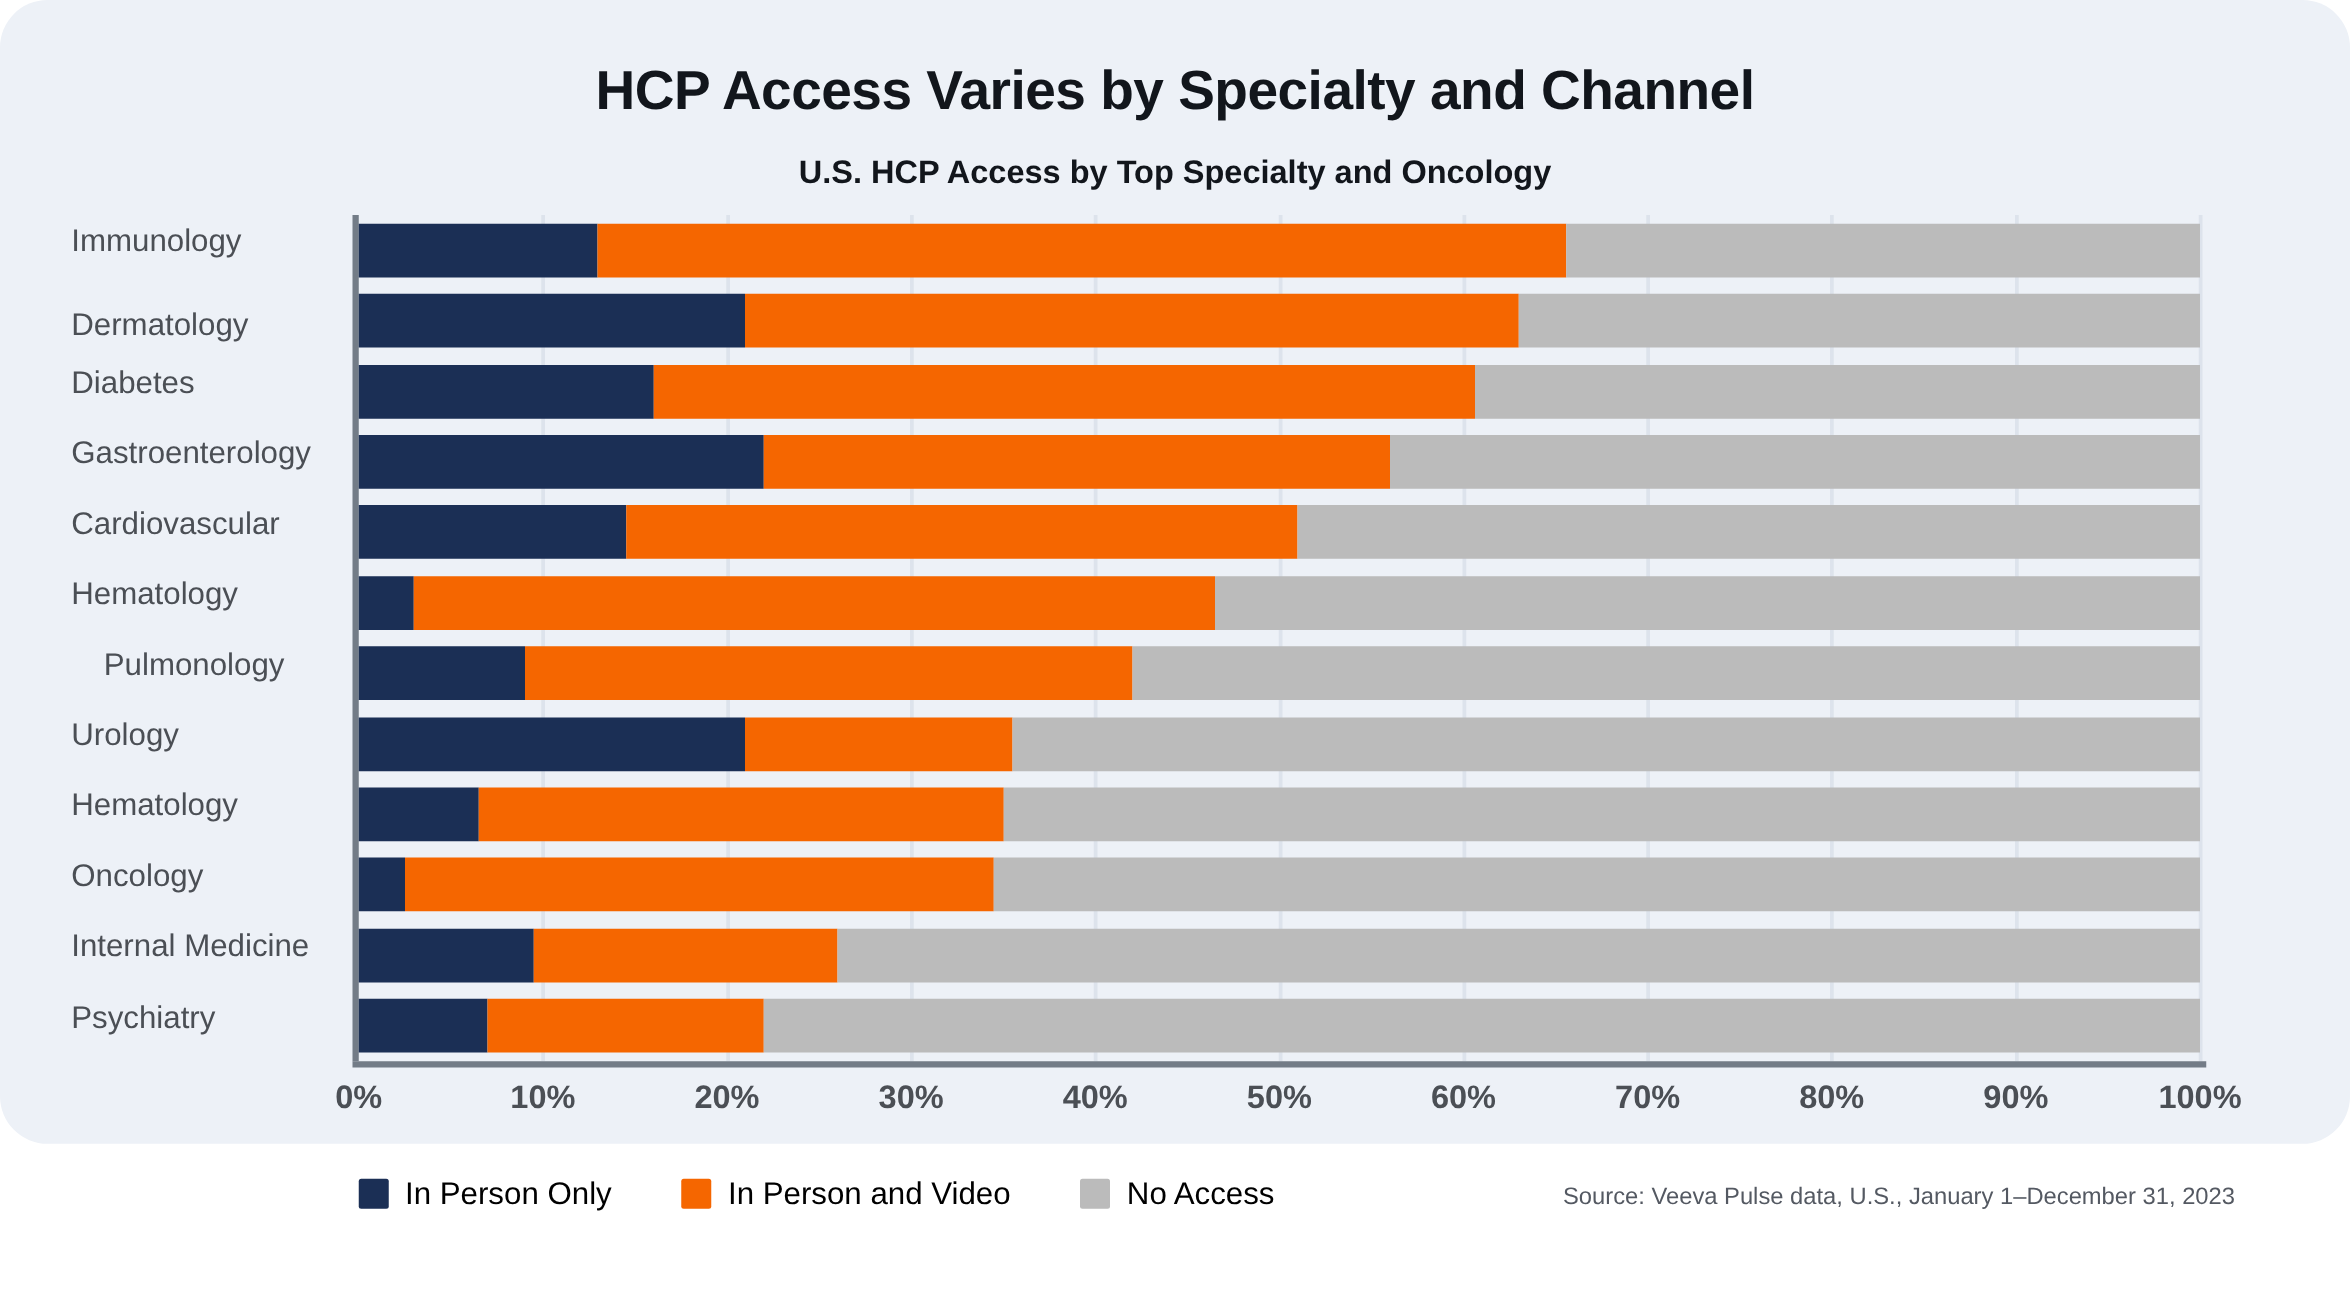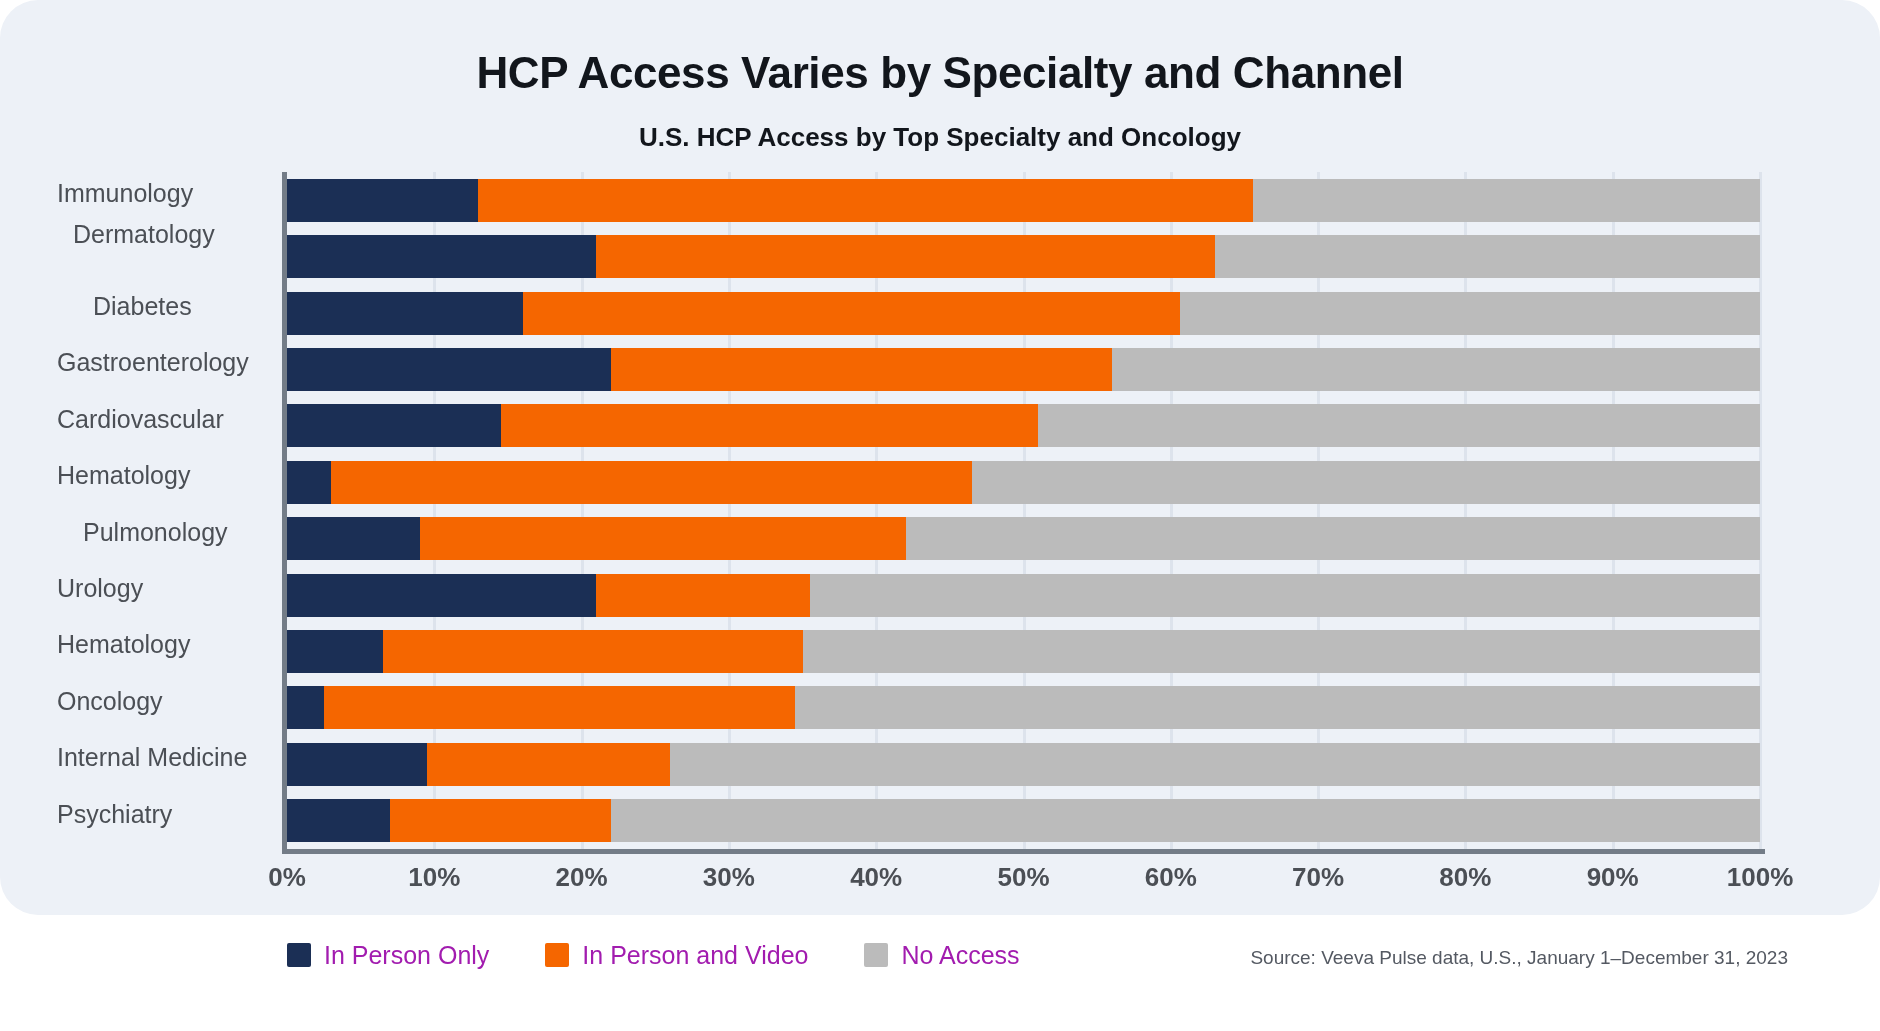--- a/index.html
+++ b/index.html
@@ -149,21 +149,21 @@
     margin-right: 56px;
   }
   .legend-swatch {
     width: 24px;
     height: 24px;
     margin-right: 13px;
     border-radius: 2px;
   }
   .legend-label {
     font-size: 25px;
-    color: #a21caf;
+    color: #000000;
     white-space: nowrap;
   }
   #source {
     position: absolute;
     right: 92px;
     top: 947px;
     font-size: 19px;
     color: #545962;
     white-space: nowrap;
   }
@@ -173,24 +173,24 @@
 
 <div id="card">
 
   <div id="title">HCP Access Varies by Specialty and Channel</div>
   <div id="subtitle">U.S. HCP Access by Top Specialty and Oncology</div>
 
   <div id="ylabels">
       <div class="ylabel-wrap" style="top: 0px;">
         <span>Immunology</span>
       </div>
-      <div class="ylabel-wrap" style="top: 41px; padding-left: 16px;">
+      <div class="ylabel-wrap" style="top: 67px;">
         <span>Dermatology</span>
       </div>
-      <div class="ylabel-wrap" style="top: 112.833px; padding-left: 36px;">
+      <div class="ylabel-wrap" style="top: 112.833px;">
         <span>Diabetes</span>
       </div>
       <div class="ylabel-wrap" style="top: 169.25px;">
         <span>Gastroenterology</span>
       </div>
       <div class="ylabel-wrap" style="top: 225.667px;">
         <span>Cardiovascular</span>
       </div>
       <div class="ylabel-wrap" style="top: 282.083px;">
         <span>Hematology</span>

